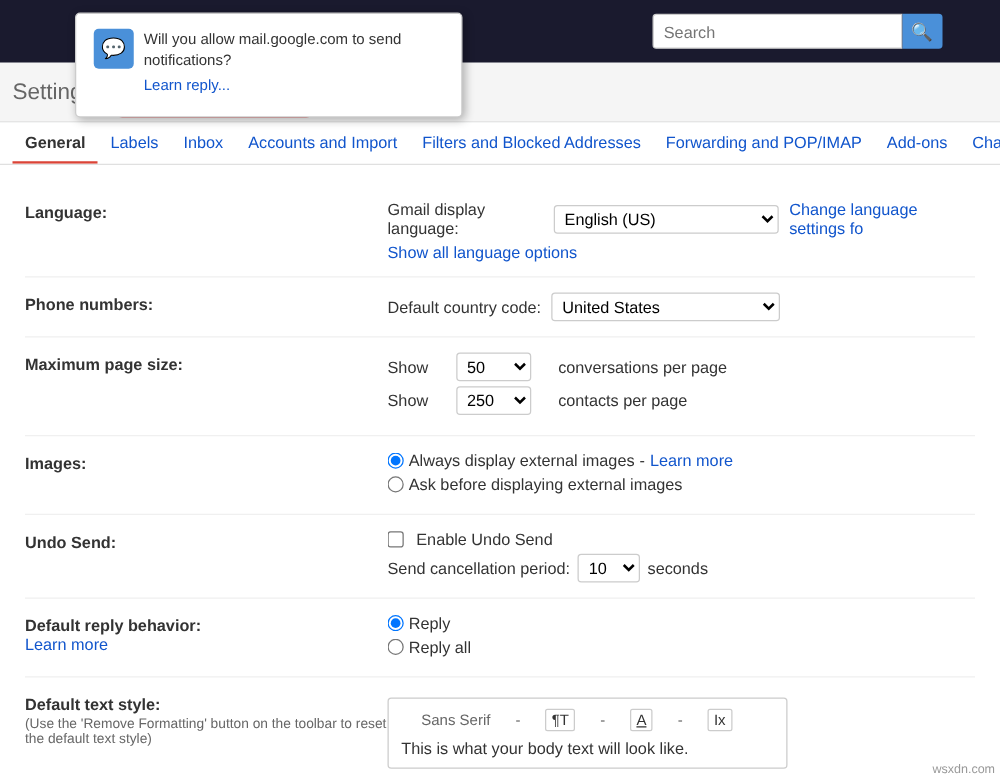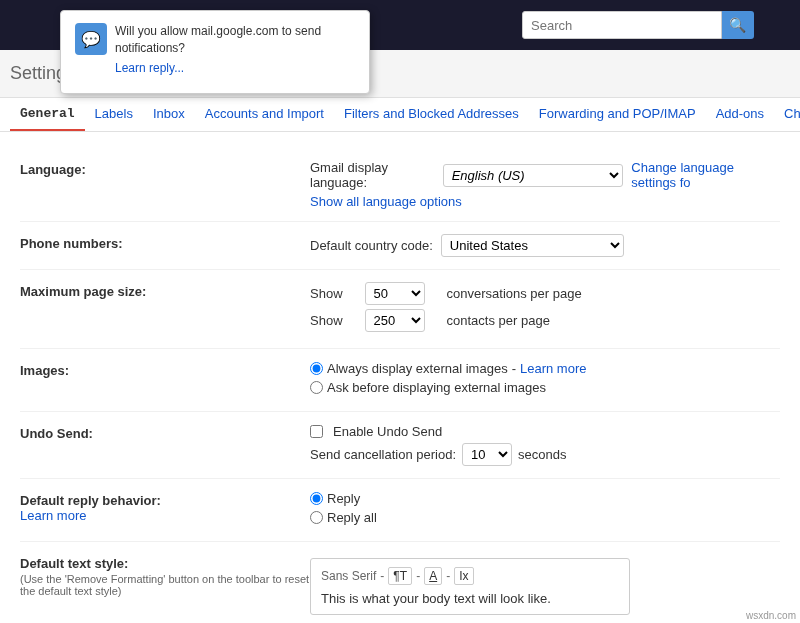--- a/index.html
+++ b/index.html
@@ -150,21 +150,20 @@
       color: #1155cc;
       text-decoration: none;
       cursor: pointer;
       white-space: nowrap;
       border-bottom: 2px solid transparent;
     }
     .nav-tab.active {
       color: #333;
       border-bottom: 2px solid #db4437;
       font-weight: bold;
-      font-family: Liberation Mono, monospace;
     }
 
     
     .main-content {
       background: white;
       padding: 16px 20px;
       overflow-y: auto;
     }
 
     
@@ -205,21 +204,20 @@
     input[type="radio"] {
       margin-right: 4px;
     }
     input[type="checkbox"] {
       margin-right: 4px;
     }
     .link { color: #1155cc; text-decoration: none; cursor: pointer; }
 
     .language-select {
       width: 200px;
-      font-style: italic;
     }
     .country-select {
       width: 183px;
     }
 
     .per-page-row {
       display: flex;
       align-items: center;
       gap: 22px;
       margin-bottom: 4px;
@@ -240,24 +238,25 @@
       border: 1px solid #ccc;
       border-radius: 3px;
       padding: 8px 10px;
       background: white;
       margin-top: 4px;
       width: 320px;
     }
     .text-style-toolbar {
       display: flex;
       align-items: center;
-      gap: 4px;
+      gap: 20px;
       margin-bottom: 6px;
       font-size: 12px;
       color: #333;
+      margin-left: 16px;
     }
     .text-style-toolbar span {
       font-size: 12px;
       color: #666;
     }
     .toolbar-btn {
       background: none;
       border: 1px solid #ccc;
       border-radius: 2px;
       padding: 1px 4px;

